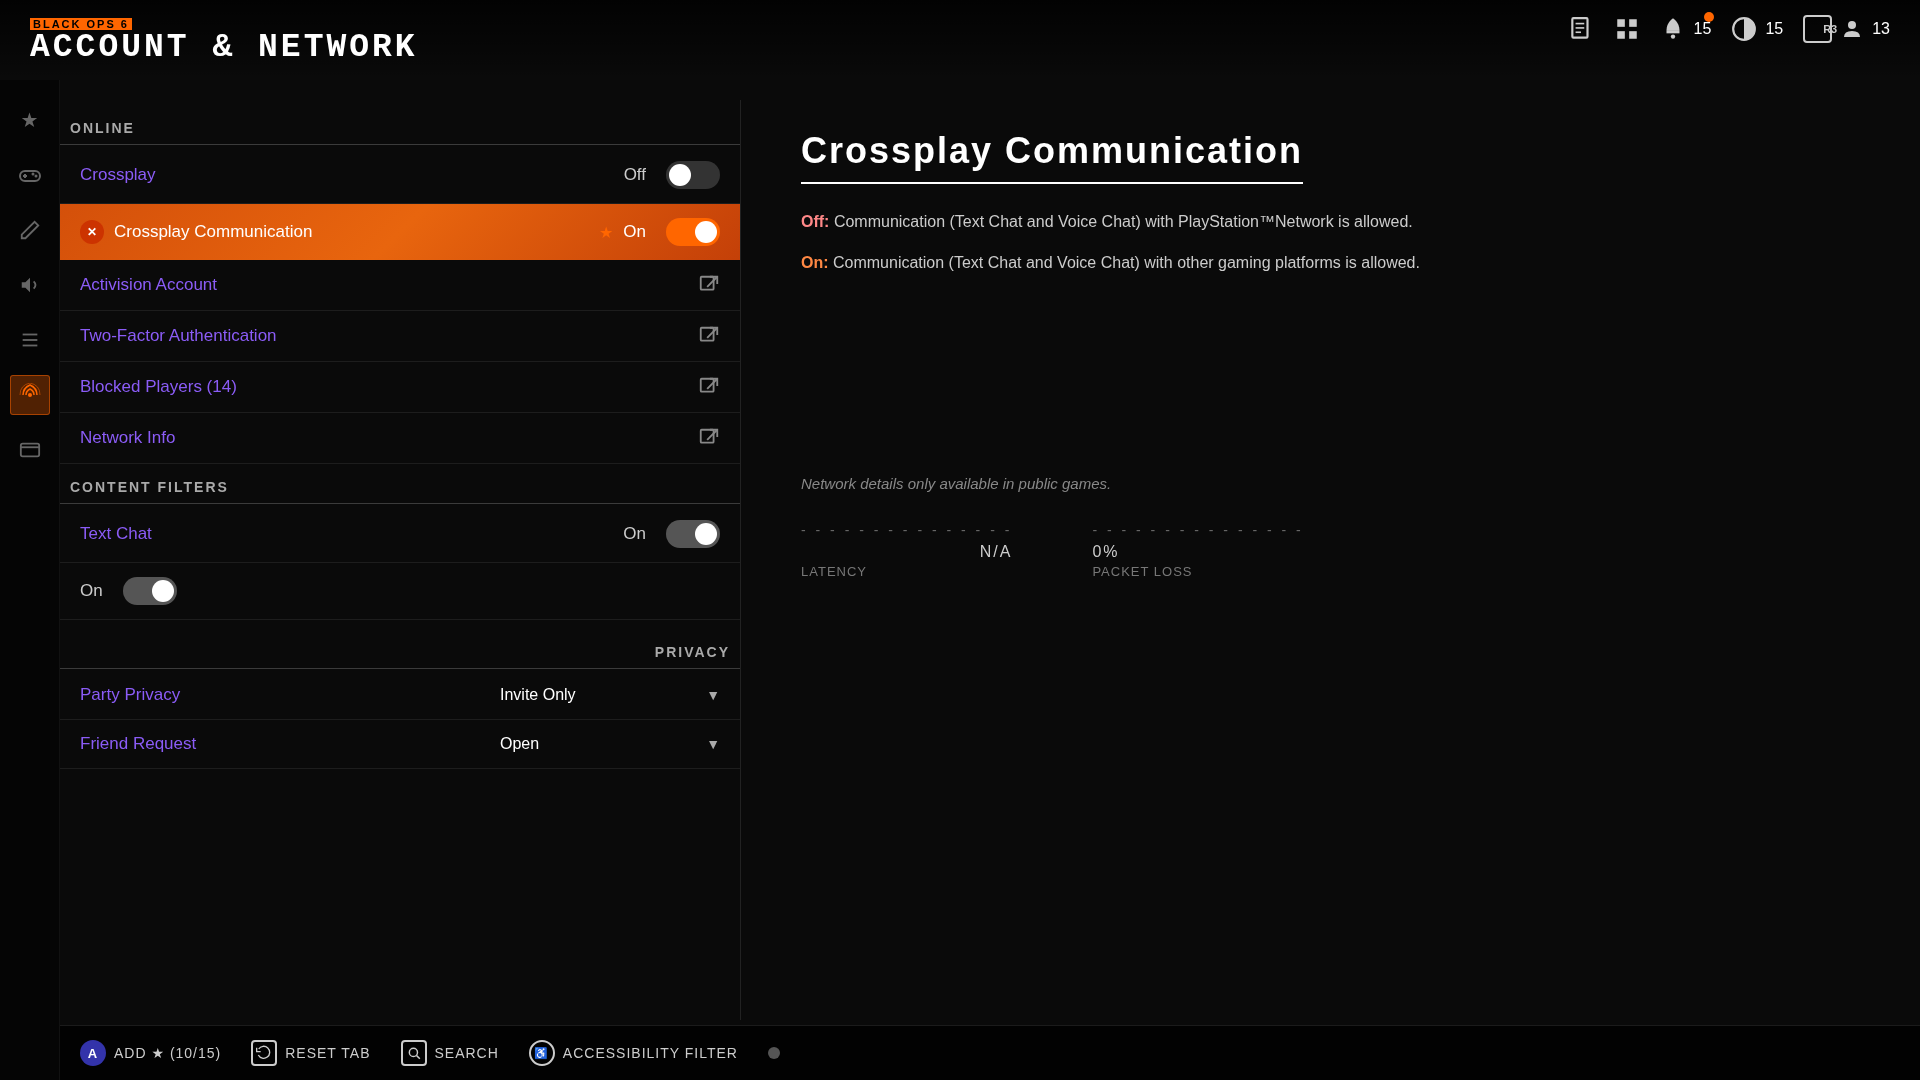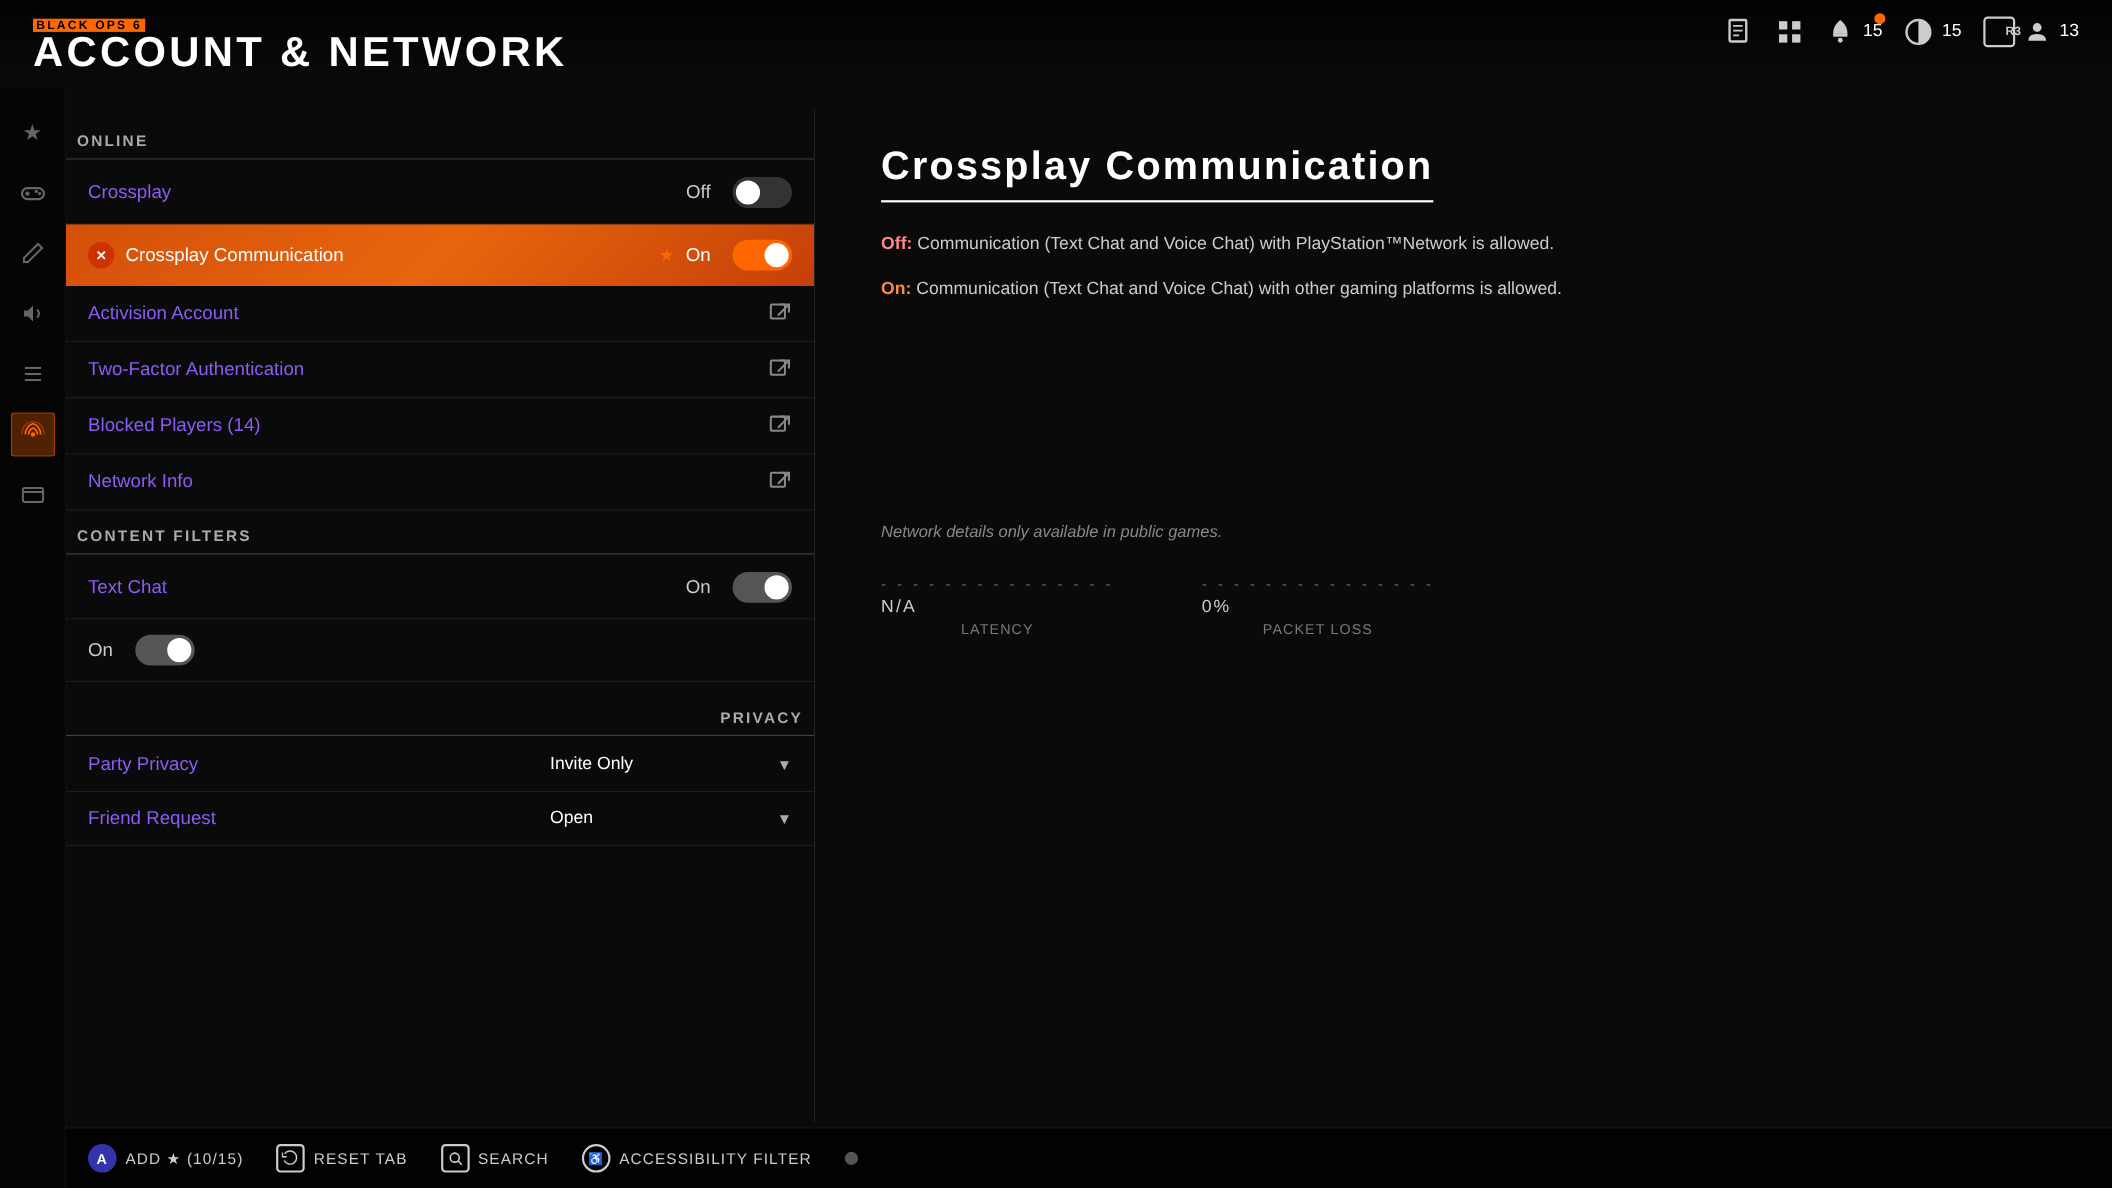--- a/index.html
+++ b/index.html
@@ -41,26 +41,27 @@
 
     .logo-black-ops span {
       background: #f60;
       color: #000;
       padding: 0 3px;
       font-size: 11px;
       margin-right: 3px;
     }
 
     .page-title {
-      font-size: 38px;
+      font-size: 33px;
       font-weight: 900;
       color: #fff;
       letter-spacing: 3px;
       text-transform: uppercase;
       line-height: 1;
+      font-family: Liberation Mono, monospace;
     }
 
     .header-icons {
       position: absolute;
       right: 30px;
       top: 15px;
       display: flex;
       gap: 20px;
     }
 
@@ -330,21 +331,20 @@
       font-size: 16px;
       color: #ccc;
       letter-spacing: 2px;
     }
 
     .stat-label {
       font-size: 13px;
       color: #777;
       letter-spacing: 1px;
       margin-top: 3px;
-      text-align: center;
     }
 
     
     .bottom-bar {
       position: absolute;
       bottom: 0;
       left: 60px;
       right: 0;
       height: 55px;
       background: rgba(0,0,0,0.8);
@@ -602,21 +602,21 @@
       <span class="label-tag on">On:</span>
       <span> Communication (Text Chat and Voice Chat) with other gaming platforms is allowed.</span>
     </div>
 
     <div class="network-info-section">
       <div class="network-note">Network details only available in public games.</div>
 
       <div class="network-stats">
         <div class="stat-block">
           <div class="stat-line">- - - - - - - - - - - - - - -</div>
-          <div style="display:flex;align-items:center;gap:10px;">
+          <div style="display:flex;align-items:center;gap:10px;justify-content:flex-end;">
             <span class="stat-value">N/A</span>
           </div>
           <div class="stat-label">LATENCY</div>
         </div>
         <div class="stat-block">
           <div class="stat-line">- - - - - - - - - - - - - - -</div>
           <div style="display:flex;align-items:center;gap:10px;">
             <span class="stat-value">0%</span>
           </div>
           <div class="stat-label">PACKET LOSS</div>

